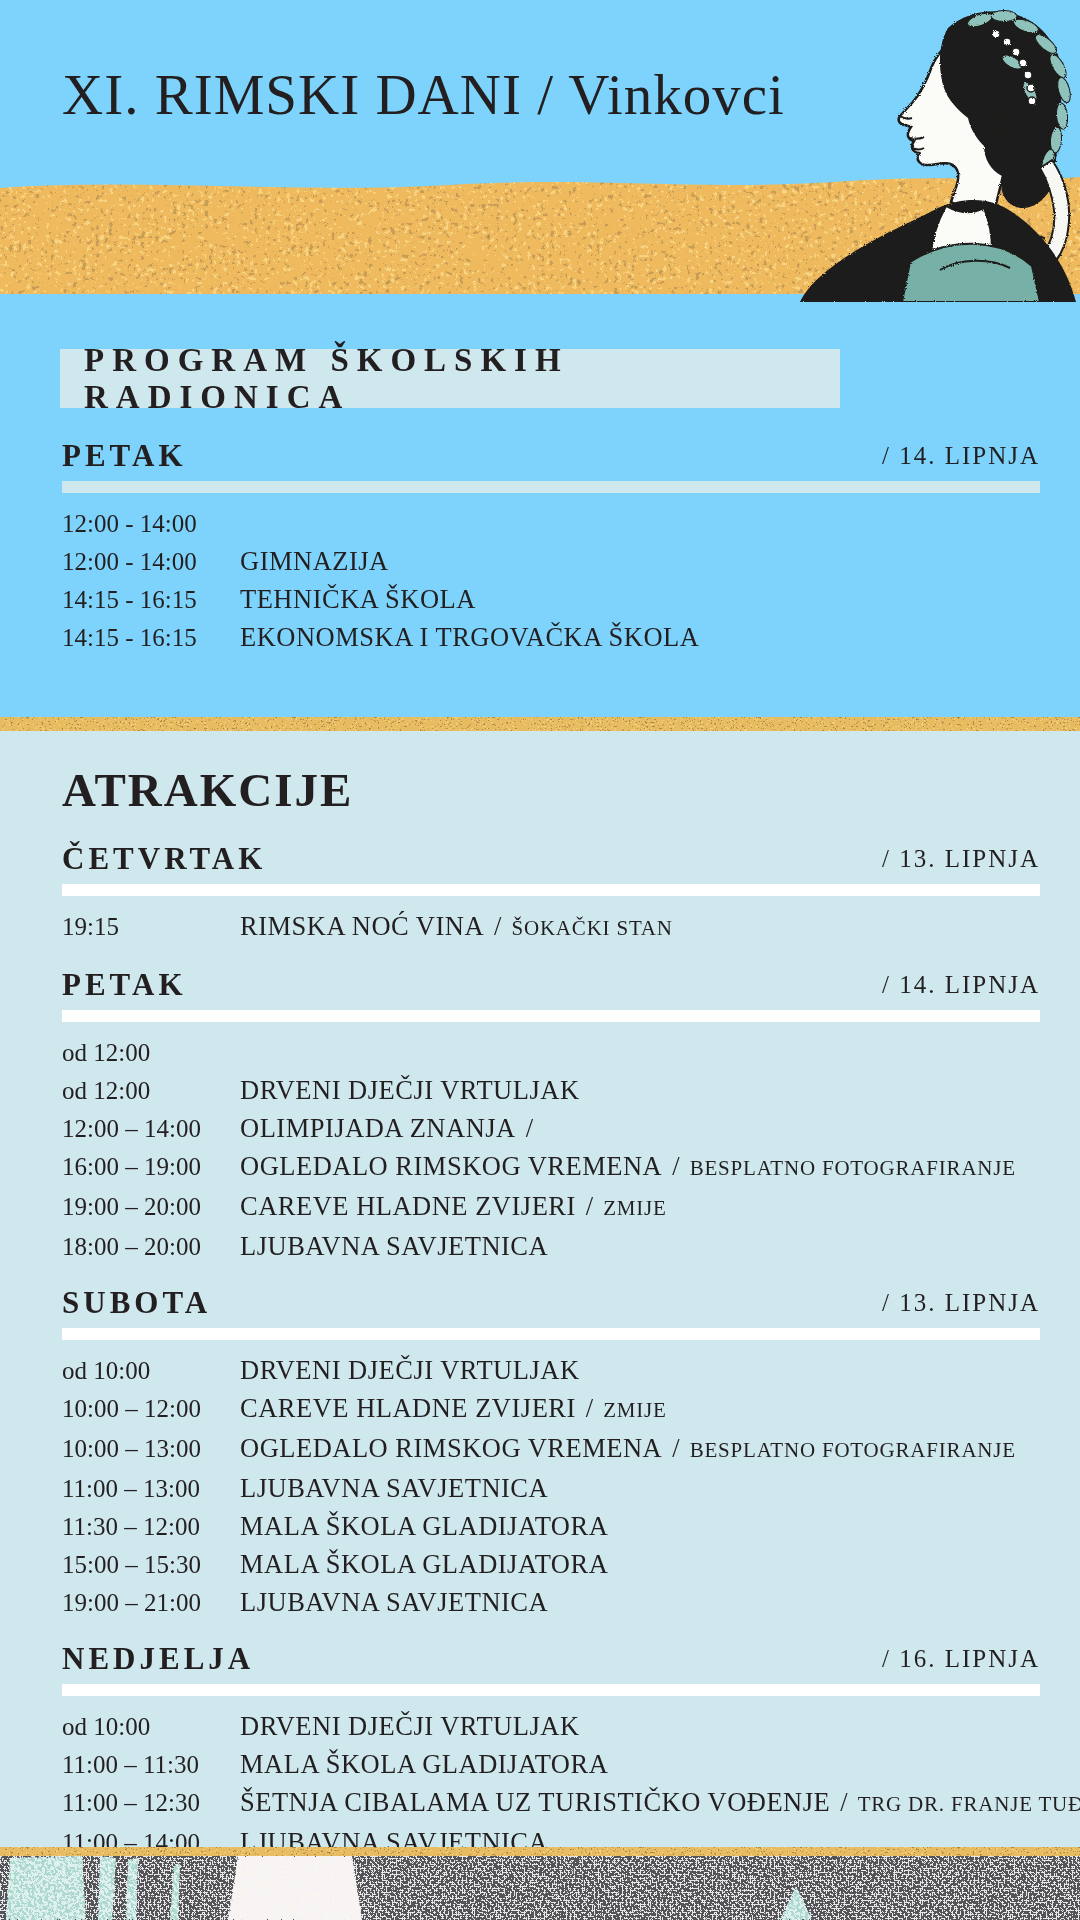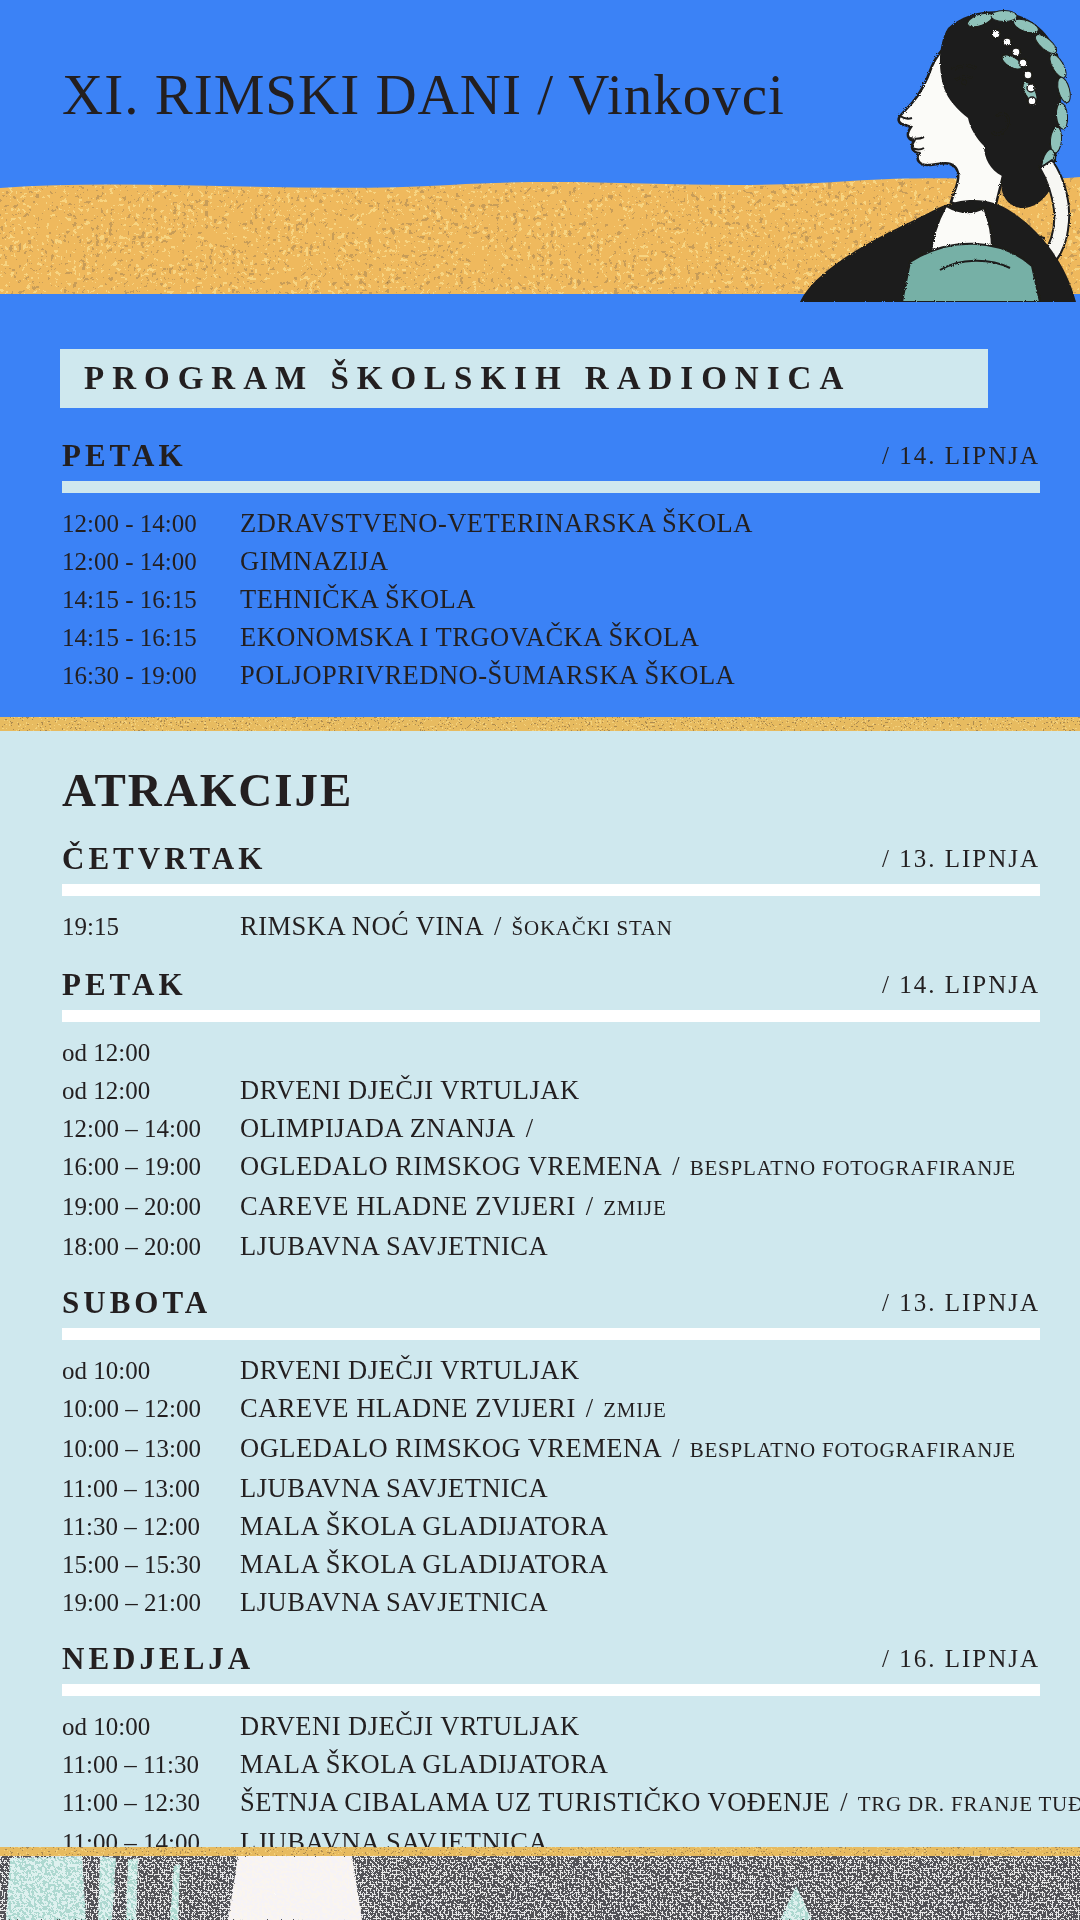--- a/index.html
+++ b/index.html
@@ -1,28 +1,28 @@
 <!DOCTYPE html>
 <html><head>
 <meta charset="utf-8">
 <style>
   html,body { margin:0; padding:0; background:#e9e9e9; }
   .poster {
     position:relative; width:1080px; height:1920px; margin:0 auto;
-    background:#3b82f6; overflow:hidden; color:#231f20;
+    background:#7dd3fc; overflow:hidden; color:#231f20;
     font-family:"Liberation Serif","DejaVu Serif",serif;
   }
   .title {
     position:absolute; left:62px; top:62px; font-size:57px;
     letter-spacing:1px; white-space:nowrap;
   }
   .band-top { position:absolute; left:0; top:172px; width:1080px; height:122px; }
   .bust { position:absolute; right:0; top:0; width:320px; height:302px; }
   .program-bar {
-    position:absolute; left:60px; top:349px; width:928px; height:59px;
+    position:absolute; left:60px; top:349px; width:780px; height:59px;
     background:#cfe8ee; display:flex; align-items:center;
     padding-left:24px; box-sizing:border-box;
   }
   .program-bar .pb-text { font-size:33px; font-weight:bold; letter-spacing:8px; }
   .day-head { display:flex; justify-content:space-between; align-items:center; white-space:nowrap; }
   .day-name { font-size:31px; font-weight:bold; letter-spacing:4px; }
   .day-date { font-size:25px; letter-spacing:2px; }
   .day-bar { height:12px; margin-top:7px; }
   .day-bar.blue { background:#cfe8ee; }
   .day-bar.white { background:#ffffff; }
@@ -169,37 +169,32 @@
 
   <div class="workshops">
     <div class="day-head">
       <span class="day-name">PETAK</span>
       <span class="day-date">/ 14. LIPNJA</span>
     </div>
     <div class="day-bar blue"></div>
     <div class="sched">
       <div class="row">
         <span class="time">12:00 - 14:00</span>
-        <span class="etitle">ZDRAVSTVENO-VETERINARSKA ŠKOLA</span>
       </div>
       <div class="row">
         <span class="time">12:00 - 14:00</span>
         <span class="etitle">GIMNAZIJA</span>
       </div>
       <div class="row">
         <span class="time">14:15 - 16:15</span>
         <span class="etitle">TEHNIČKA ŠKOLA</span>
       </div>
       <div class="row">
         <span class="time">14:15 - 16:15</span>
         <span class="etitle">EKONOMSKA I TRGOVAČKA ŠKOLA</span>
-      </div>
-      <div class="row">
-        <span class="time">16:30 - 19:00</span>
-        <span class="etitle">POLJOPRIVREDNO-ŠUMARSKA ŠKOLA</span>
       </div>
     </div>
   </div>
 
   <svg class="divider" width="1080" height="14" viewBox="0 0 1080 14" preserveAspectRatio="none">
     <rect width="1080" height="14" filter="url(#goldFine)"></rect>
   </svg>
 
   <div class="attractions">
     <div class="att-title">ATRAKCIJE</div>

